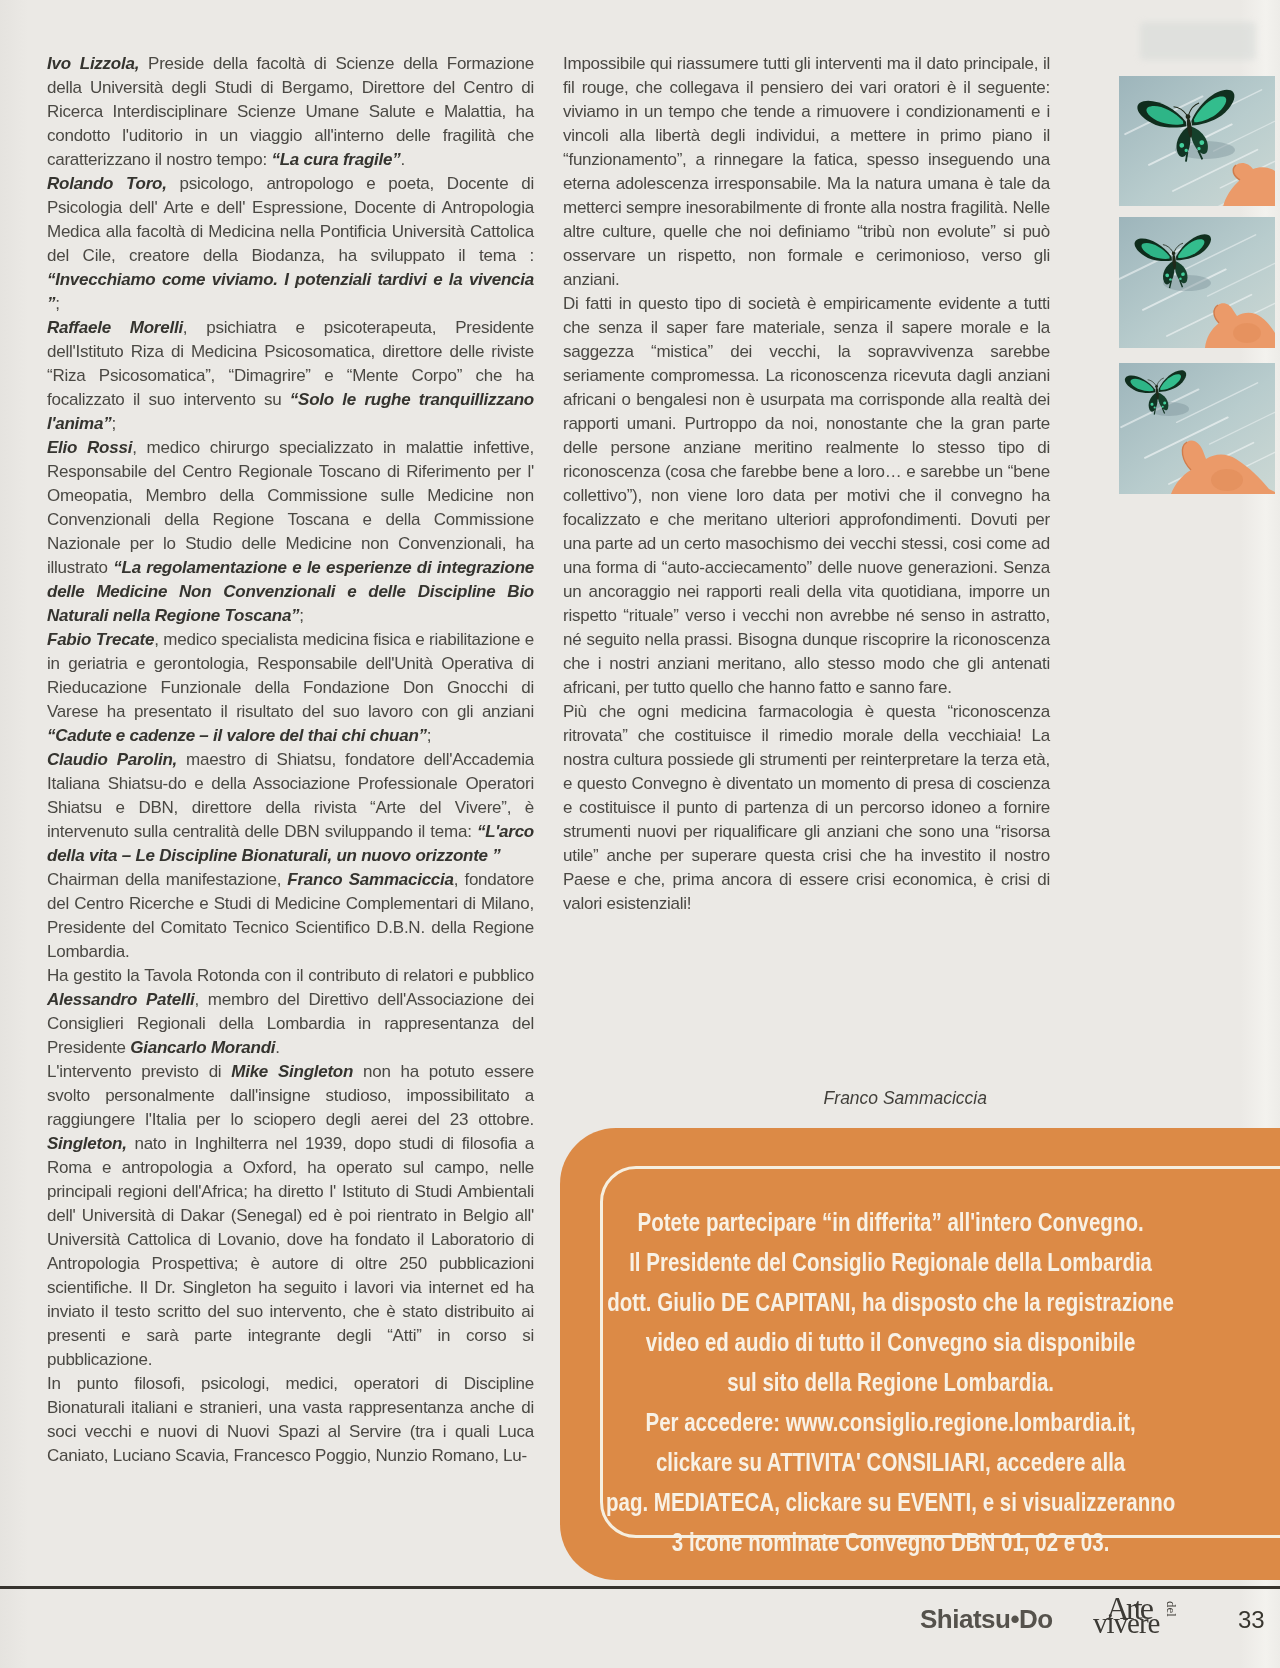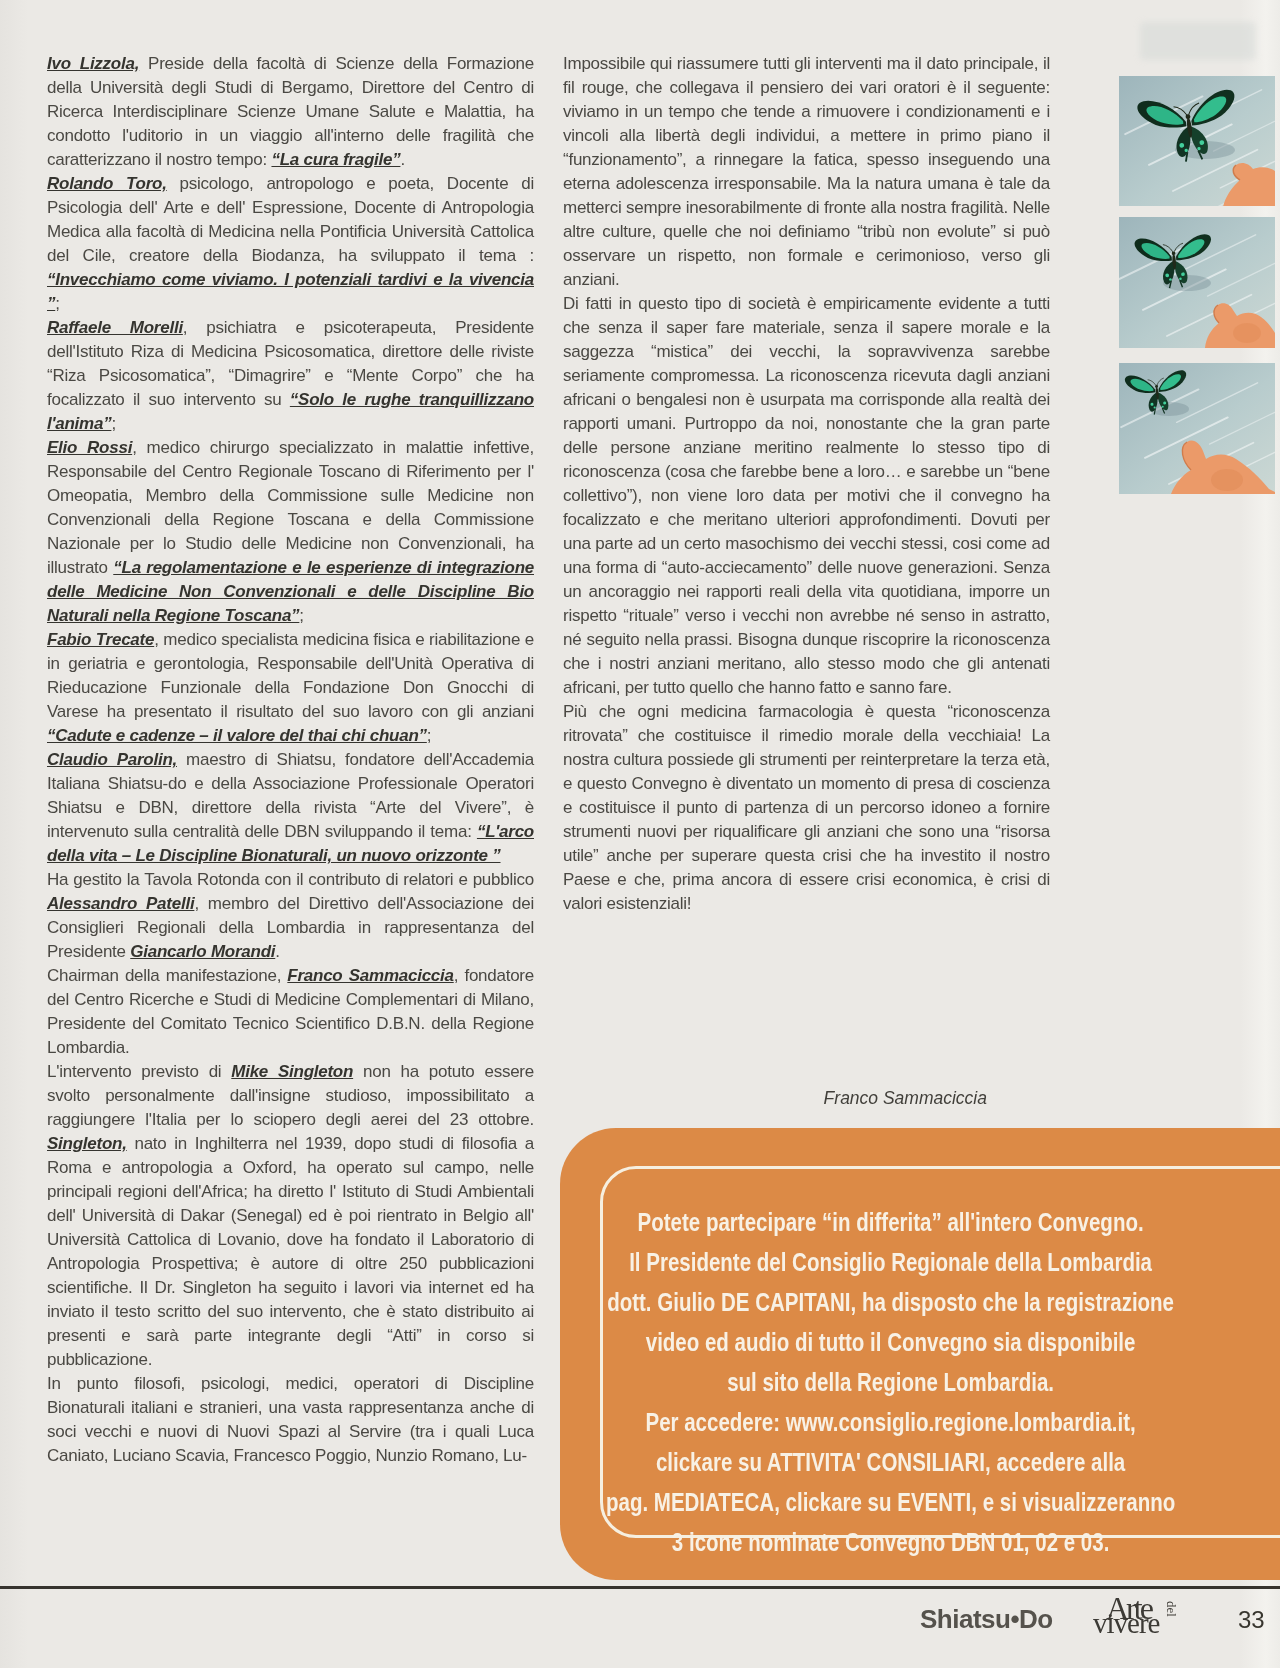--- a/index.html
+++ b/index.html
@@ -5,21 +5,21 @@
   html,body{margin:0;padding:0;}
   body{width:1280px;height:1668px;font-family:"Liberation Sans","DejaVu Sans",sans-serif;}
   .page{position:relative;width:1280px;height:1668px;overflow:hidden;
     background:linear-gradient(90deg,#e5e3df 0px,#ebe9e5 28px,#ebe9e5 1240px,#f3f2ee 1266px,#edece8 1280px);}
   .ghost{position:absolute;left:1140px;top:22px;width:116px;height:38px;background:#ccd3d1;opacity:.38;filter:blur(3px);border-radius:4px;}
 
   .col{position:absolute;top:52px;width:487px;color:#4a4843;font-size:17px;line-height:24px;letter-spacing:-0.25px;}
   .col-left{left:47px;}
   .col-right{left:563px;}
   .para{margin:0;text-align:justify;hyphens:auto;-webkit-hyphens:auto;}
-  .seg-bi{font-weight:700;font-style:italic;color:#35342f;text-decoration:underline;}
+  .seg-bi{font-weight:700;font-style:italic;color:#35342f;}
   .seg-i{}
 
   .signature{position:absolute;left:563px;top:1088px;width:424px;text-align:right;
     font-style:italic;font-size:17.5px;color:#413f3a;}
 
   .photo{position:absolute;left:1079px;width:156px;overflow:hidden;}
   .photo svg{display:block;width:100%;height:100%;}
   .photo-1{top:60px;height:130px;}
   .photo-2{top:201px;height:131px;}
   .photo-3{top:347px;height:131px;}
@@ -87,22 +87,22 @@
 
   <div class="ghost"></div>
 
   <section class="col col-left" lang="it">
       <p class="para"><span class="seg-bi">Ivo Lizzola,</span><span> Preside della facoltà di Scienze della Formazione della Università degli Studi di Bergamo, Direttore del Centro di Ricerca Interdisciplinare Scienze Umane Salute e Malattia, ha condotto l'uditorio in un viaggio all'interno delle fragilità che caratterizzano il nostro tempo: </span><span class="seg-bi">“La cura fragile”</span><span>.</span></p>
       <p class="para"><span class="seg-bi">Rolando Toro,</span><span> psicologo, antropologo e poeta, Docente di Psicologia dell' Arte e dell' Espressione, Docente di Antropologia Medica alla facoltà di Medicina nella Pontificia Università Cattolica del Cile, creatore della Biodanza, ha sviluppato il tema : </span><span class="seg-bi">“Invecchiamo come viviamo. I potenziali tardivi e la vivencia ”</span><span>;</span></p>
       <p class="para"><span class="seg-bi">Raffaele Morelli</span><span>, psichiatra e psicoterapeuta, Presidente dell'Istituto Riza di Medicina Psicosomatica, direttore delle riviste “</span><span class="seg-i">Riza</span><span> Psicosomatica”, “</span><span class="seg-i">Dimagrire</span><span>” e “</span><span class="seg-i">Mente Corpo</span><span>” che ha focalizzato il suo intervento su </span><span class="seg-bi">“Solo le rughe tranquillizzano l'anima”</span><span>;</span></p>
       <p class="para"><span class="seg-bi">Elio Rossi</span><span>, medico chirurgo specializzato in malattie infettive, Responsabile del Centro Regionale Toscano di Riferimento per l' Omeopatia, Membro della Commissione sulle Medicine non Convenzionali della Regione Toscana e della Commissione Nazionale per lo Studio delle Medicine non Convenzionali, ha illustrato </span><span class="seg-bi">“La regolamentazione e le esperienze di integrazione delle Medicine Non Convenzionali e delle Discipline Bio Naturali nella Regione Toscana”</span><span>;</span></p>
       <p class="para"><span class="seg-bi">Fabio Trecate</span><span>, medico specialista medicina fisica e riabilitazione e in geriatria e gerontologia, Responsabile dell'Unità Operativa di Rieducazione Funzionale della Fondazione Don Gnocchi di Varese ha presentato il risultato del suo lavoro con gli anziani </span><span class="seg-bi">“Cadute e cadenze – il valore del thai chi chuan”</span><span>;</span></p>
       <p class="para"><span class="seg-bi">Claudio Parolin,</span><span> maestro di Shiatsu, fondatore dell'Accademia Italiana Shiatsu-do e della Associazione Professionale Operatori Shiatsu e DBN, direttore della rivista “</span><span class="seg-i">Arte del Vivere</span><span>”, è intervenuto sulla centralità delle DBN sviluppando il tema: </span><span class="seg-bi">“L'arco della vita – Le Discipline Bionaturali, un nuovo orizzonte ”</span></p>
+      <p class="para"><span>Chairman della manifestazione, </span><span class="seg-bi">Franco Sammaciccia</span><span>, fondatore del Centro Ricerche e Studi di Medicine Complementari di Milano, Presidente del Comitato Tecnico Scientifico D.B.N. della Regione Lombardia.</span></p>
       <p class="para"><span>Ha gestito la Tavola Rotonda con il contributo di relatori e pubblico </span><span class="seg-bi">Alessandro Patelli</span><span>, membro del Direttivo dell'Associazione dei Consiglieri Regionali della Lombardia in rappresentanza del Presidente </span><span class="seg-bi">Giancarlo Morandi</span><span>.</span></p>
-      <p class="para"><span>Chairman della manifestazione, </span><span class="seg-bi">Franco Sammaciccia</span><span>, fondatore del Centro Ricerche e Studi di Medicine Complementari di Milano, Presidente del Comitato Tecnico Scientifico D.B.N. della Regione Lombardia.</span></p>
       <p class="para"><span>L'intervento previsto di </span><span class="seg-bi">Mike Singleton</span><span> non ha potuto essere svolto personalmente dall'insigne studioso, impossibilitato a raggiungere l'Italia per lo sciopero degli aerei del 23 ottobre. </span><span class="seg-bi">Singleton,</span><span> nato in Inghilterra nel 1939, dopo studi di filosofia a Roma e antropologia a Oxford, ha operato sul campo, nelle principali regioni dell'Africa; ha diretto l' Istituto di Studi Ambientali dell' Università di Dakar (Senegal) ed è poi rientrato in Belgio all' Università Cattolica di Lovanio, dove ha fondato il Laboratorio di Antropologia Prospettiva; è autore di oltre 250 pubblicazioni scientifiche. Il Dr. Singleton ha seguito i lavori via internet ed ha inviato il testo scritto del suo intervento, che è stato distribuito ai presenti e sarà parte integrante degli “Atti” in corso si pubblicazione.</span></p>
       <p class="para"><span>In punto filosofi, psicologi, medici, operatori di Discipline Bionaturali italiani e stranieri, una vasta rappresentanza anche di soci vecchi e nuovi di Nuovi Spazi al Servire (tra i quali Luca Caniato, Luciano Scavia, Francesco Poggio, Nunzio Romano, Lu-</span></p>
     </section>
   <section class="col col-right" lang="it">
       <p class="para"><span>Impossibile qui riassumere tutti gli interventi ma il dato principale, il fil rouge, che collegava il pensiero dei vari oratori è il seguente: viviamo in un tempo che tende a rimuovere i condizionamenti e i vincoli alla libertà degli individui, a mettere in primo piano il “funzionamento”, a rinnegare la fatica, spesso inseguendo una eterna adolescenza irresponsabile. Ma la natura umana è tale da metterci sempre inesorabilmente di fronte alla nostra fragilità. Nelle altre culture, quelle che noi definiamo “tribù non evolute” si può osservare un rispetto, non formale e cerimonioso, verso gli anziani.</span></p>
       <p class="para"><span>Di fatti in questo tipo di società è empiricamente evidente a tutti che senza il saper fare materiale, senza il sapere morale e la saggezza “mistica” dei vecchi, la sopravvivenza sarebbe seriamente compromessa. La riconoscenza ricevuta dagli anziani africani o bengalesi non è usurpata ma corrisponde alla realtà dei rapporti umani. Purtroppo da noi, nonostante che la gran parte delle persone anziane meritino realmente lo stesso tipo di riconoscenza (cosa che farebbe bene a loro… e sarebbe un “bene collettivo”), non viene loro data per motivi che il convegno ha focalizzato e che meritano ulteriori approfondimenti. Dovuti per una parte ad un certo masochismo dei vecchi stessi, cosi come ad una forma di “auto-acciecamento” delle nuove generazioni. Senza un ancoraggio nei rapporti reali della vita quotidiana, imporre un rispetto “rituale” verso i vecchi non avrebbe né senso in astratto, né seguito nella prassi. Bisogna dunque riscoprire la riconoscenza che i nostri anziani meritano, allo stesso modo che gli antenati africani, per tutto quello che hanno fatto e sanno fare.</span></p>
       <p class="para"><span>Più che ogni medicina farmacologia è questa “riconoscenza ritrovata” che costituisce il rimedio morale della vecchiaia! La nostra cultura possiede gli strumenti per reinterpretare la terza età, e questo Convegno è diventato un momento di presa di coscienza e costituisce il punto di partenza di un percorso idoneo a fornire strumenti nuovi per riqualificare gli anziani che sono una “risorsa utile” anche per superare questa crisi che ha investito il nostro Paese e che, prima ancora di essere crisi economica, è crisi di valori esistenziali!</span></p>
     </section>
 
   <div class="signature">Franco Sammaciccia</div>

